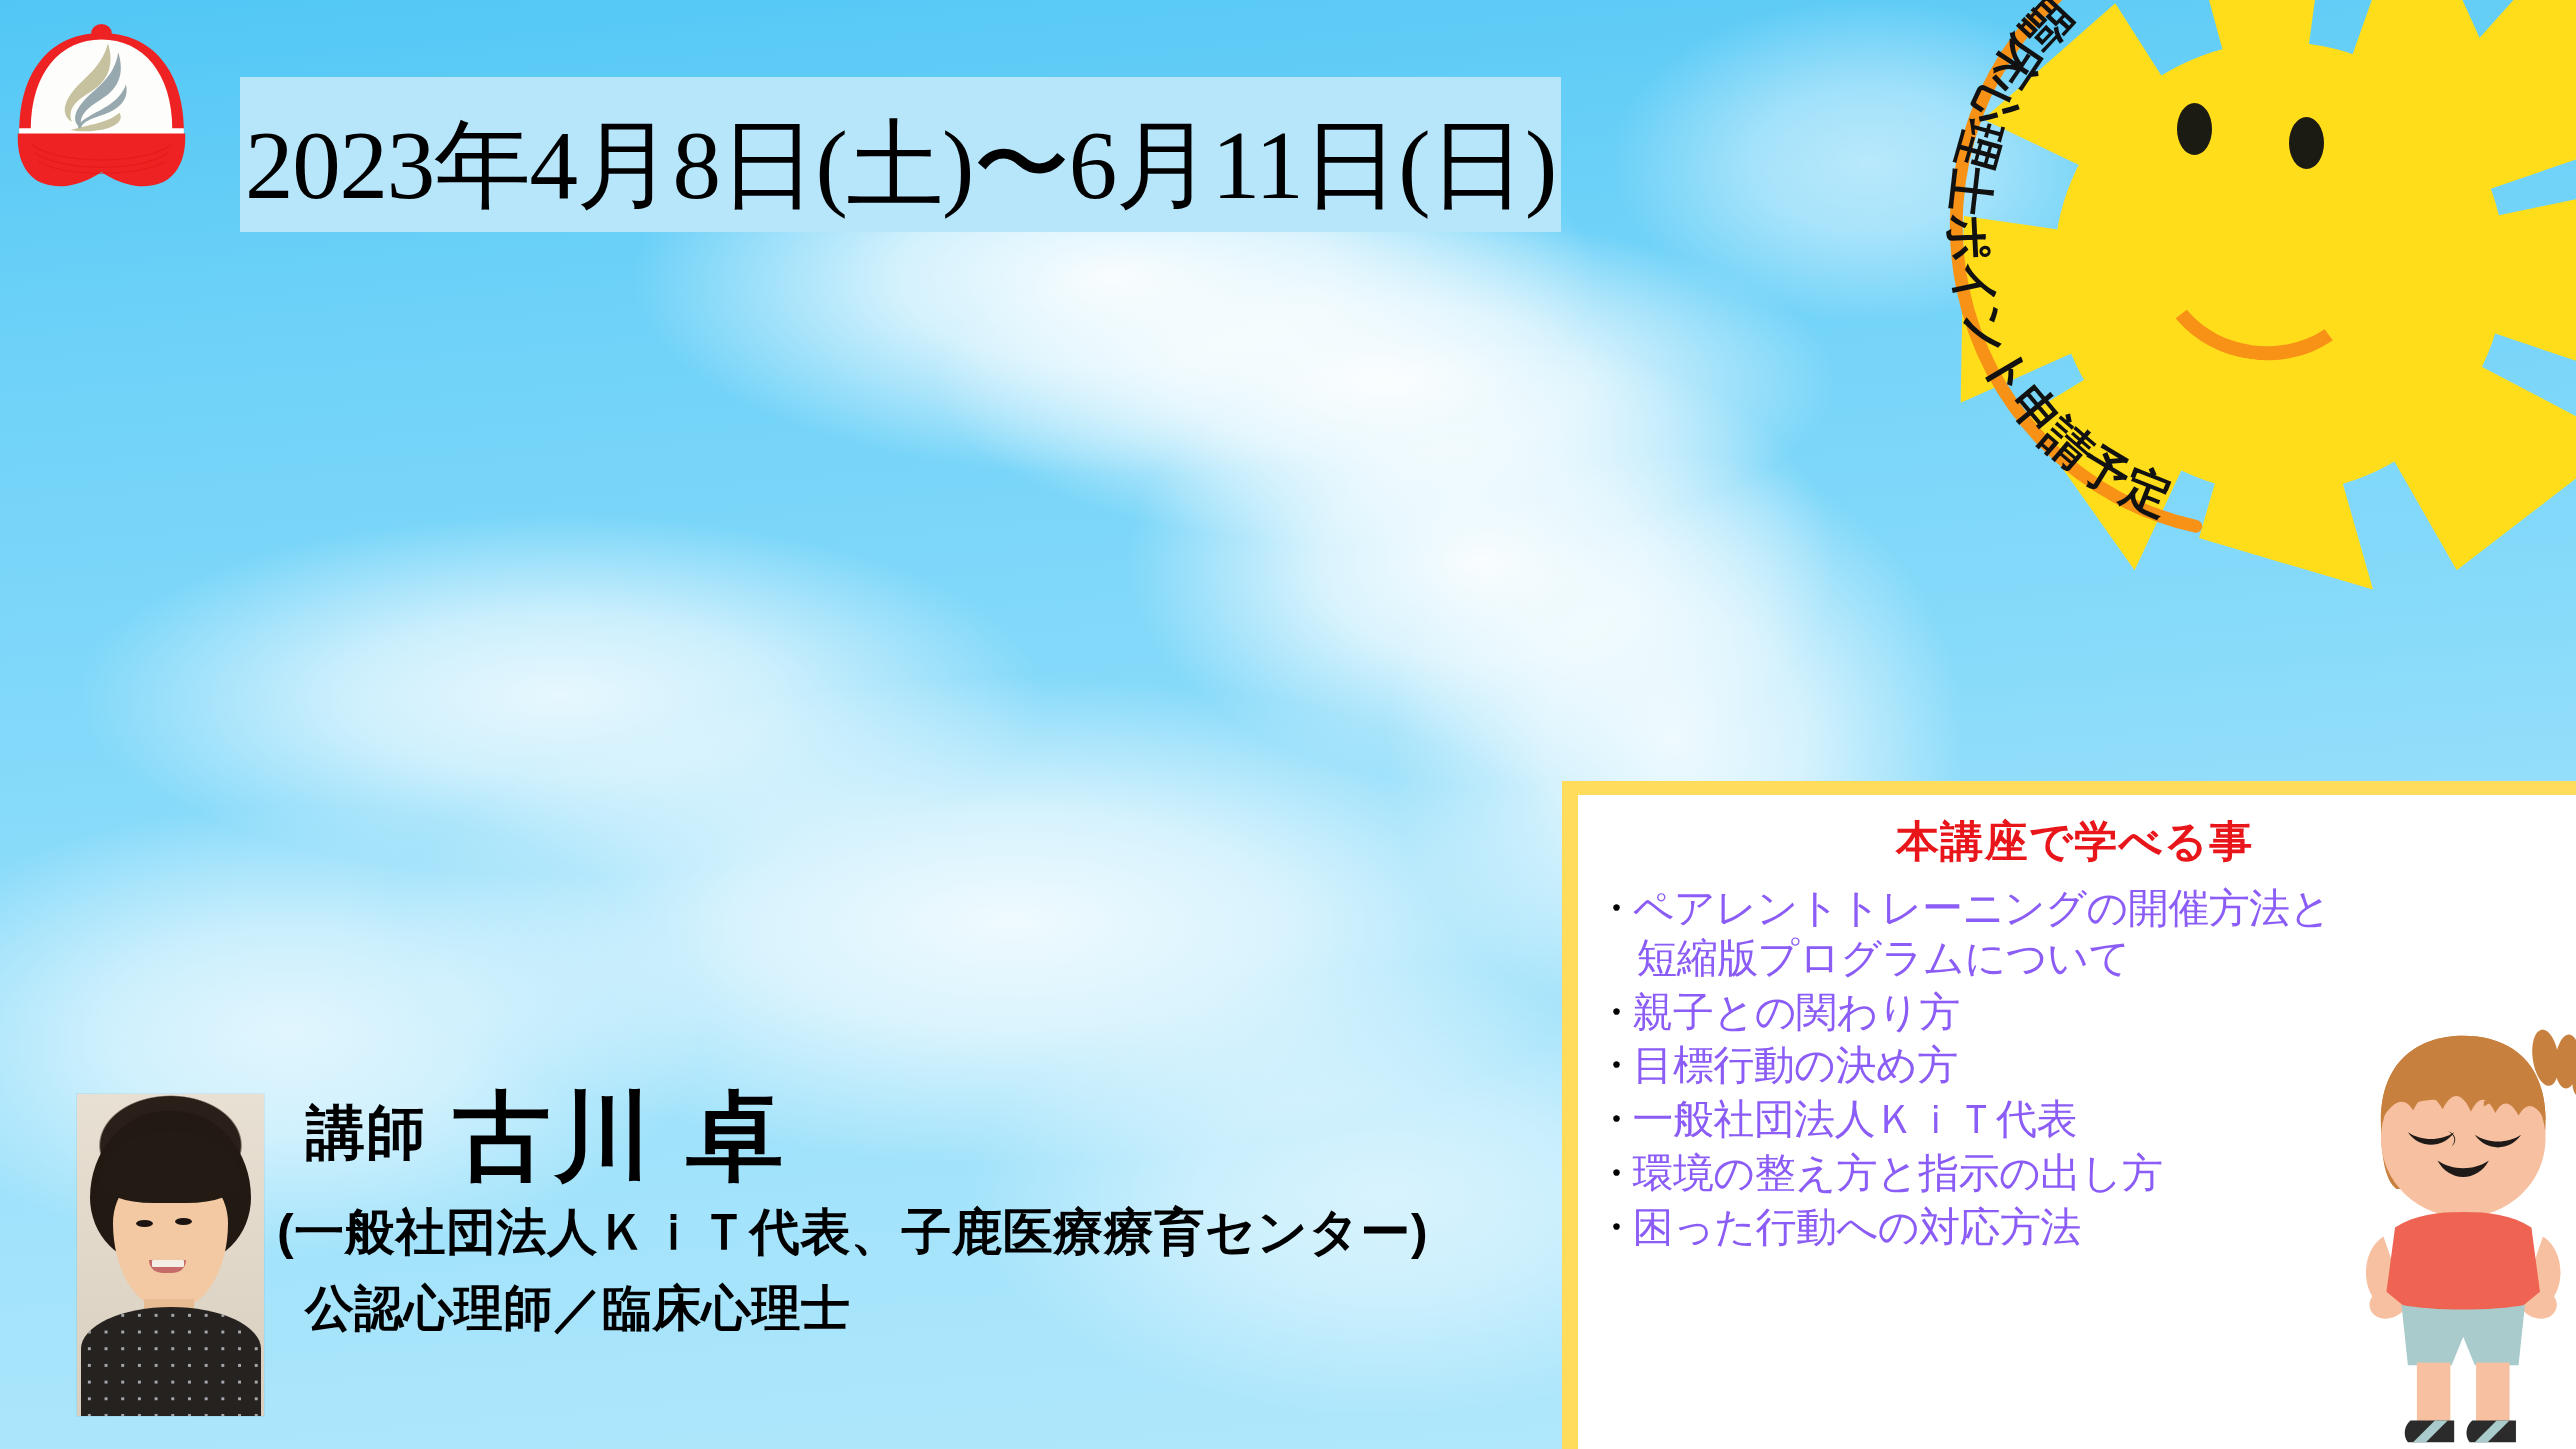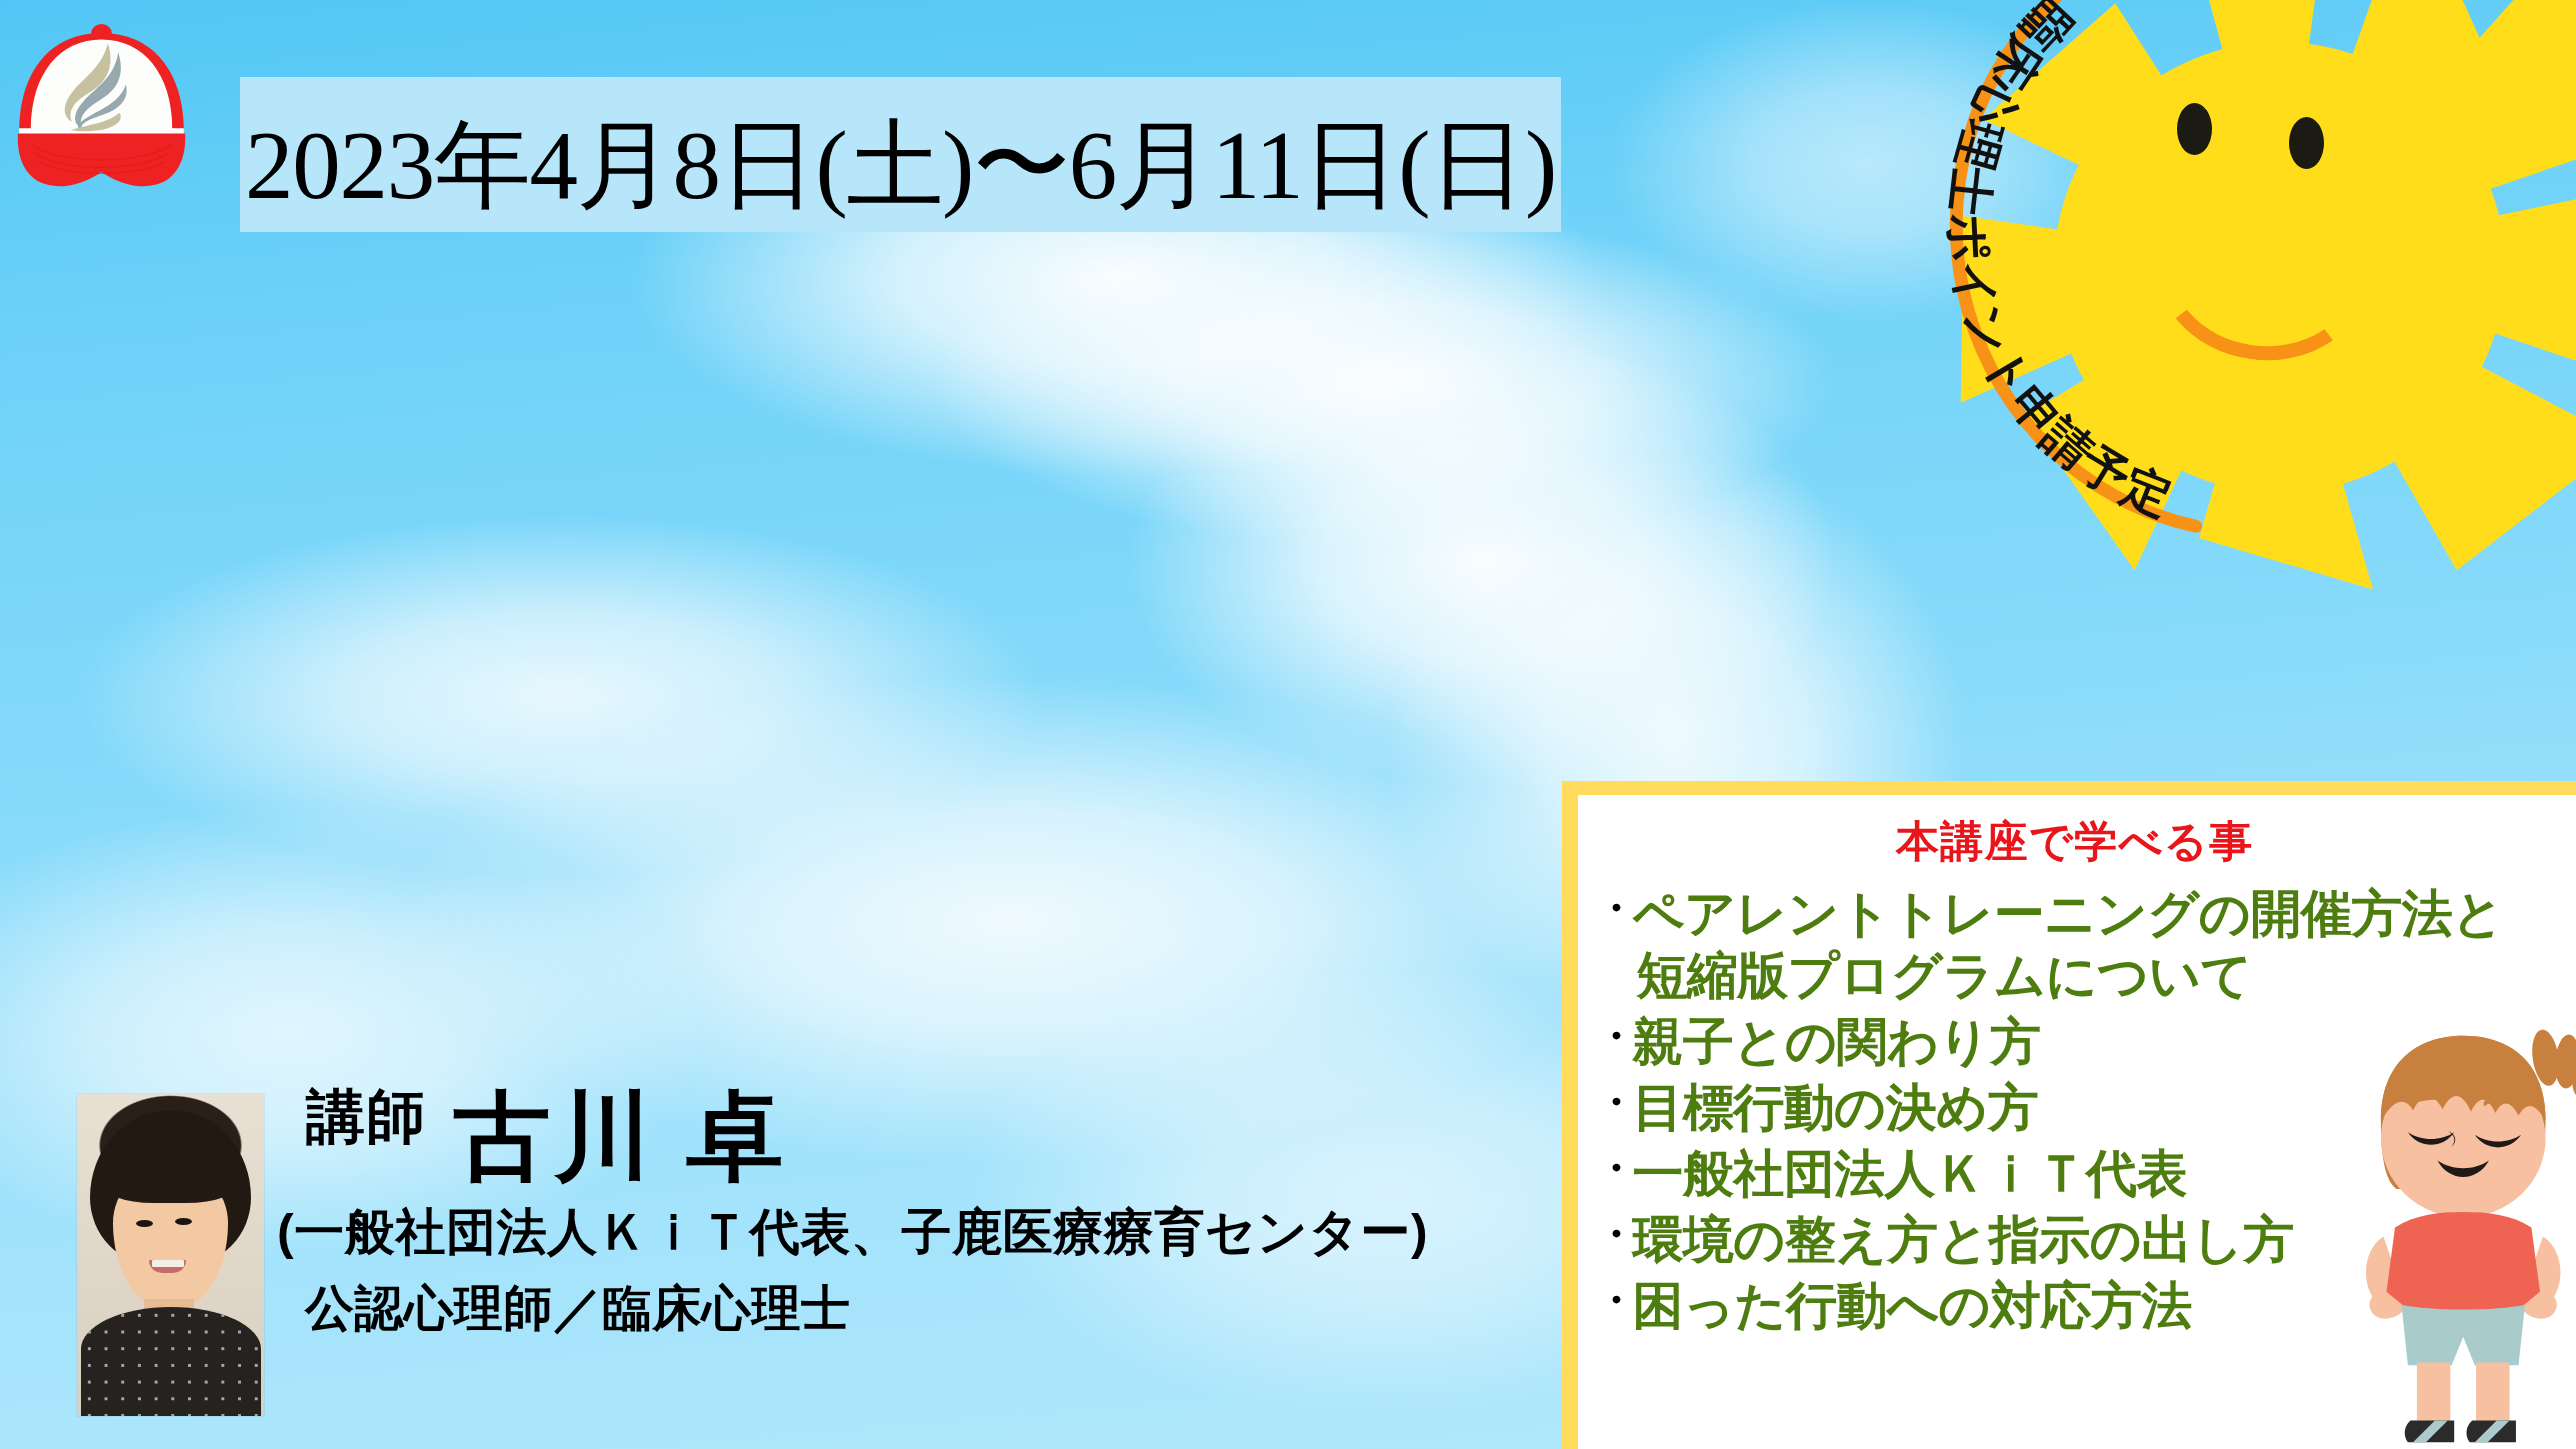--- a/index.html
+++ b/index.html
@@ -121,21 +121,21 @@
   .ph-eye.r { left: 98px; top: 124px; }
   .ph-mouth { position:absolute; left:72px; top:166px; width:37px; height:13px; background:#C66A6A; border-radius:0 0 19.3px 19.3px; }
   .ph-teeth { position:absolute; left:75px; top:166px; width:32px; height:6.4px; background:#F4EFE6; border-radius:1.3px; }
   .ph-shirt { position:absolute; left:3.9px; top:213px; width:180px; height:116px; background:#26221f;
     border-radius: 58% 58% 0 0 / 42% 42% 0 0; }
   .ph-dots { position:absolute; left:3.9px; top:213px; width:180px; height:116px;
     background-image: radial-gradient(circle, #cfd4dc 1.7px, rgba(0,0,0,0) 1.8px);
     background-size: 16.7px 16.7px; border-radius: 58% 58% 0 0 / 42% 42% 0 0; opacity:.75; }
   .ph-neck { position:absolute; left:67px; top:205px; width:50px; height:39px; background:#E8BC92; }
 
-  .ins-name-row { position: absolute; left: 229px; top: 0px; display: flex; align-items: flex-start; }
+  .ins-name-row { position: absolute; left: 229px; top: 0px; display: flex; align-items: center; }
   .ins-label { font-size: 59px; font-weight: 900; color: #000; letter-spacing: 1.3px; line-height: 1; padding-bottom: 5.2px; }
   .ins-name  { font-size: 97px; font-weight: 900; color: #000; letter-spacing: 3.9px; line-height: 1; margin-left: 27px; }
   .ins-affil { position: absolute; left: 200px; top: 111px; font-size: 50px; font-weight: 700; color: #000; white-space: nowrap; letter-spacing: 0.6px; }
   .ins-qual  { position: absolute; left: 200px; top: 188px; font-size: 49px; font-weight: 700; color: #000; white-space: nowrap; letter-spacing: 0.6px; margin-left: 28px; }
 
   
   .panel {
     position: absolute;
     left: 1562px; top: 781px;
     width: 1014px; height: 760px;
@@ -153,23 +153,23 @@
     color: #E8161B;
     font-size: 43px;
     font-weight: 900;
     text-align: center;
     letter-spacing: 1.3px;
     margin-bottom: 11.6px;
   }
   .panel-list { list-style: none; }
   .panel-list li {
     position: relative;
-    font-size: 51px;
-    font-weight: 700;
-    color: #4d7c0f;
+    font-size: 41px;
+    font-weight: 400;
+    color: #8b5cf6;
     line-height: 1.22;
     padding-left: 33px;
     margin-bottom: 3.9px;
     letter-spacing: -0.6px;
   }
   .panel-list li::before {
     content: "・";
     position: absolute; left: -3.9px; top: 0;
     font-size: 41px; color: #000;
   }

